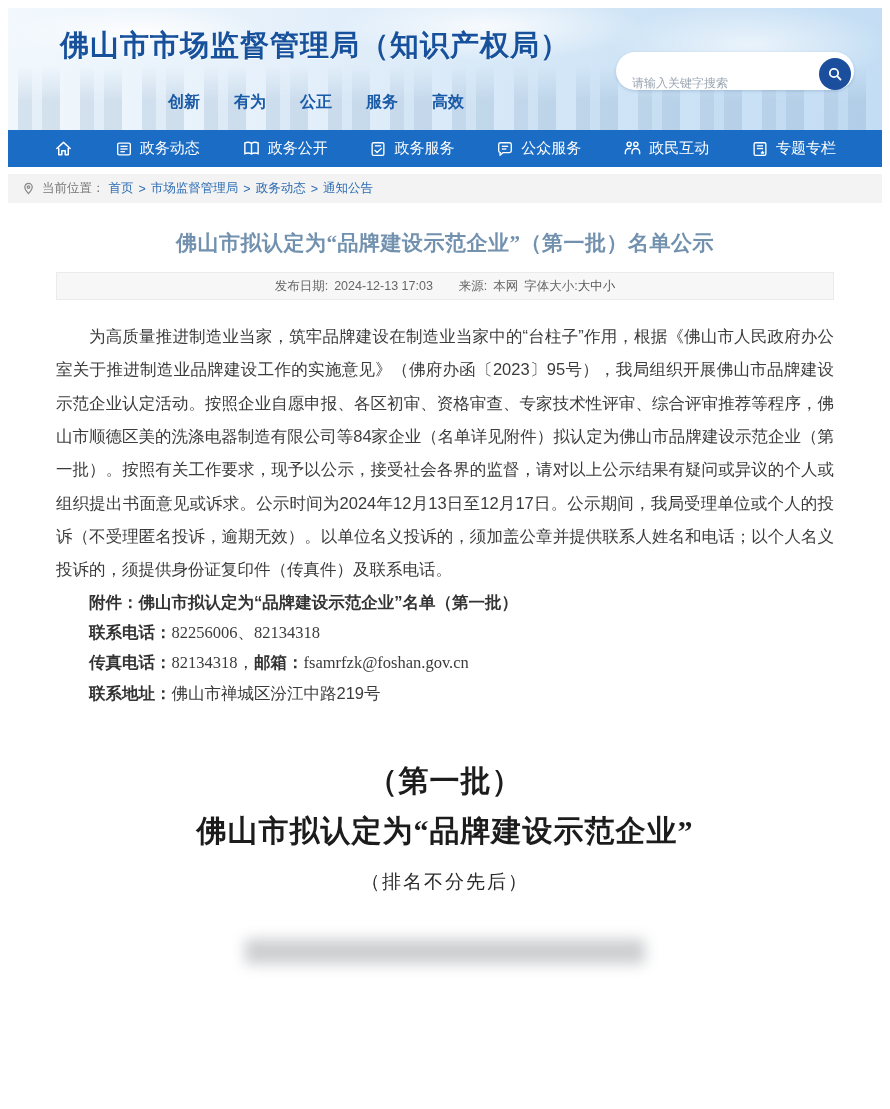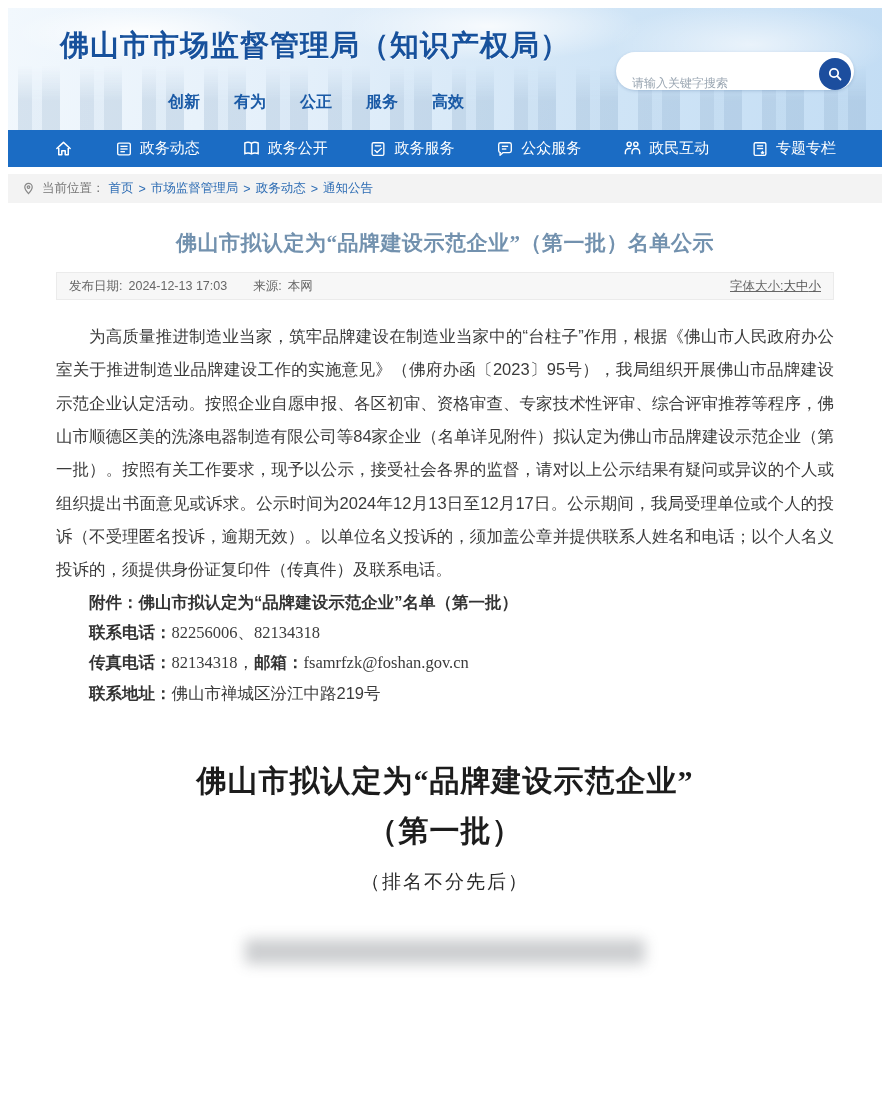--- a/index.html
+++ b/index.html
@@ -80,26 +80,26 @@
   .crumb-sep { color:#2e6db4; margin:0 5px; }
 
   
   .article-title {
     margin-top:26px; text-align:center;
     font-family:"Liberation Serif","DejaVu Serif",serif;
     font-size:21px; font-weight:bold; color:#7291ae; letter-spacing:.5px;
   }
   .meta-bar {
     margin:15px 48px 0 48px; background:#f7f7f7; border:1px solid #ebebeb;
-    height:28px; display:flex; align-items:center; justify-content:space-between;
+    height:28px; display:flex; align-items:center; justify-content:center;
     padding:0 12px; font-size:12.5px; color:#666;
   }
   .meta-left span { margin-right:6px; }
   .meta-left .gap { display:inline-block; width:14px; }
-  .meta-right { display:flex; align-items:center;text-decoration:underline; }
+  .meta-right { display:flex; align-items:center; }
   .font-size-opt { cursor:pointer; color:#555; }
 
   .article-body {
     margin:20px 48px 0 48px; font-size:16.5px; line-height:2.02;
     text-align:justify; color:#3b3b3b;
   }
   .article-body p.main { text-indent:2em; }
   .contact-line { text-indent:2em; line-height:1.78; margin-top:1px; }
   .contact-line b { font-weight:bold; color:#333; }
   .mono-val { font-family:"Liberation Serif","DejaVu Serif",serif; }
@@ -262,21 +262,21 @@
     <p class="main">为高质量推进制造业当家，筑牢品牌建设在制造业当家中的“台柱子”作用，根据《佛山市人民政府办公室关于推进制造业品牌建设工作的实施意见》（佛府办函〔2023〕95号），我局组织开展佛山市品牌建设示范企业认定活动。按照企业自愿申报、各区初审、资格审查、专家技术性评审、综合评审推荐等程序，佛山市顺德区美的洗涤电器制造有限公司等84家企业（名单详见附件）拟认定为佛山市品牌建设示范企业（第一批）。按照有关工作要求，现予以公示，接受社会各界的监督，请对以上公示结果有疑问或异议的个人或组织提出书面意见或诉求。公示时间为2024年12月13日至12月17日。公示期间，我局受理单位或个人的投诉（不受理匿名投诉，逾期无效）。以单位名义投诉的，须加盖公章并提供联系人姓名和电话；以个人名义投诉的，须提供身份证复印件（传真件）及联系电话。</p>
     <p class="contact-line"><b>附件：佛山市拟认定为“品牌建设示范企业”名单（第一批）</b></p>
     <p class="contact-line"><b>联系电话：</b><span class="mono-val">82256006、82134318</span></p>
     <p class="contact-line"><b>传真电话：</b><span class="mono-val">82134318，</span><b>邮箱：</b><span class="mono-val">fsamrfzk@foshan.gov.cn</span></p>
     <p class="contact-line"><b>联系地址：</b><span>佛山市禅城区汾江中路219号</span></p>
   </div>
 
 
 
   <div class="attach-title">
+    <div>（第一批）</div>
     <div>佛山市拟认定为“品牌建设示范企业”</div>
-    <div>（第一批）</div>
   </div>
 
   <div class="attach-subtitle">（排名不分先后）</div>
 
   <div class="blur-band one"></div>
 
 </div>
 
 </body></html>

